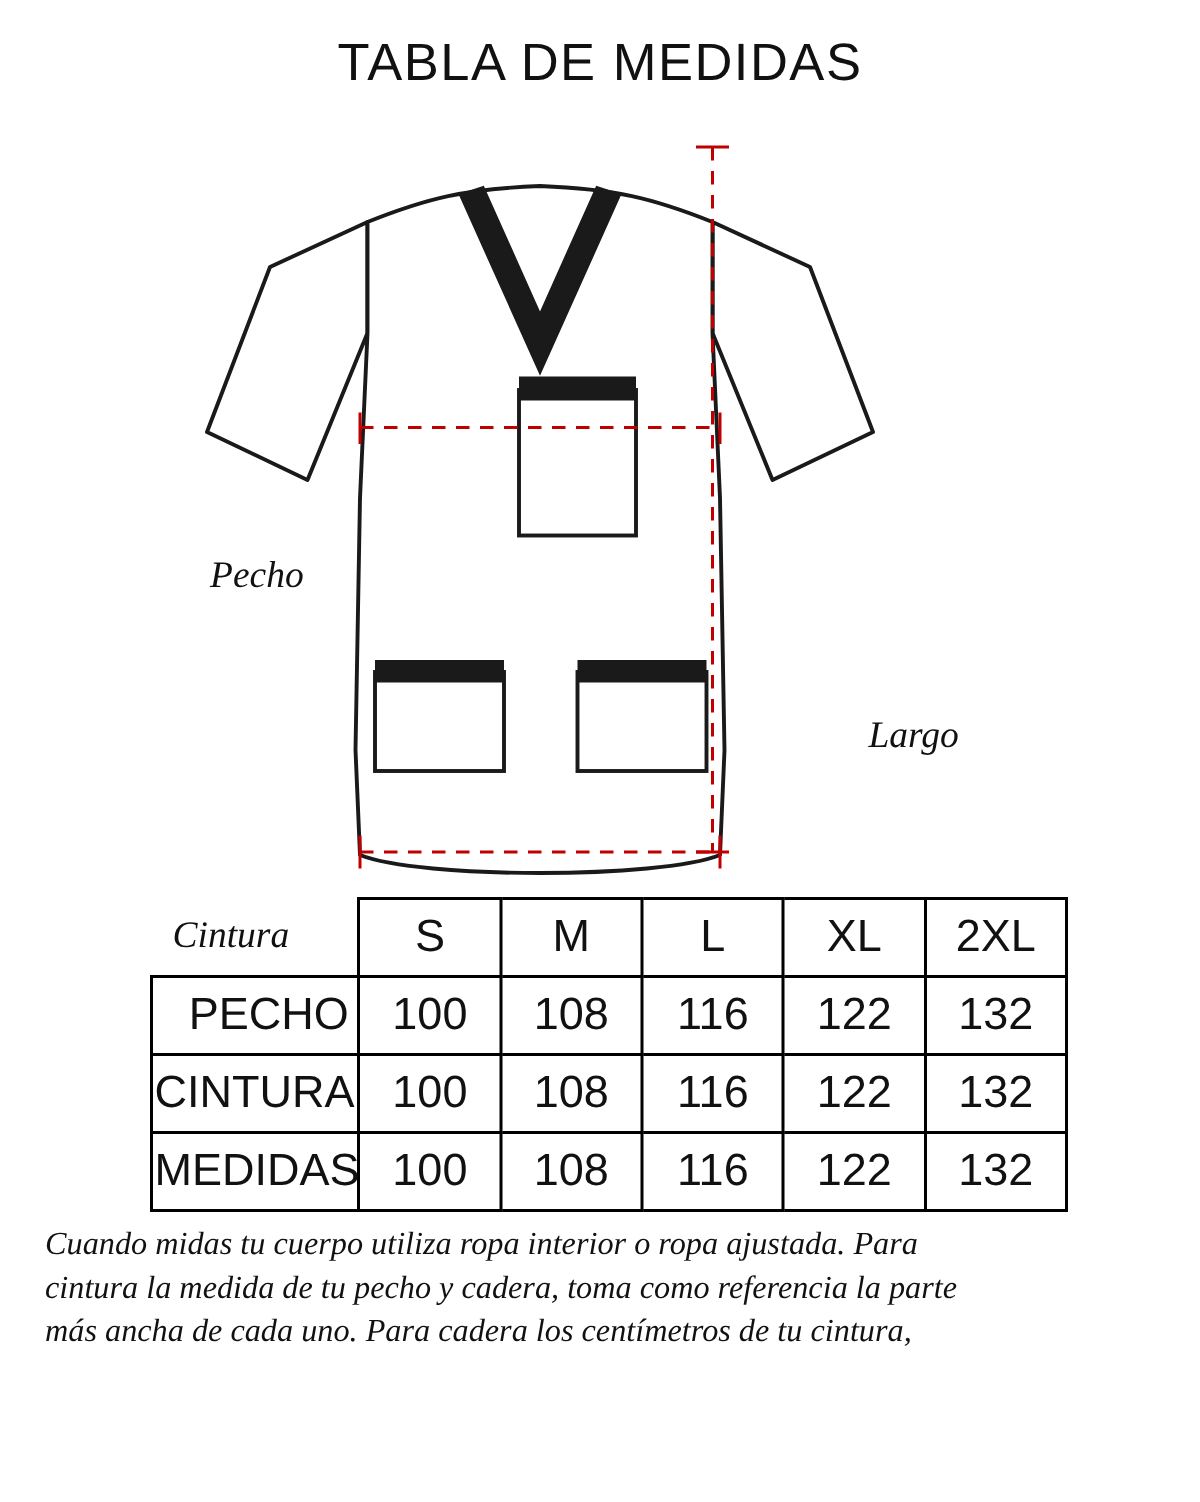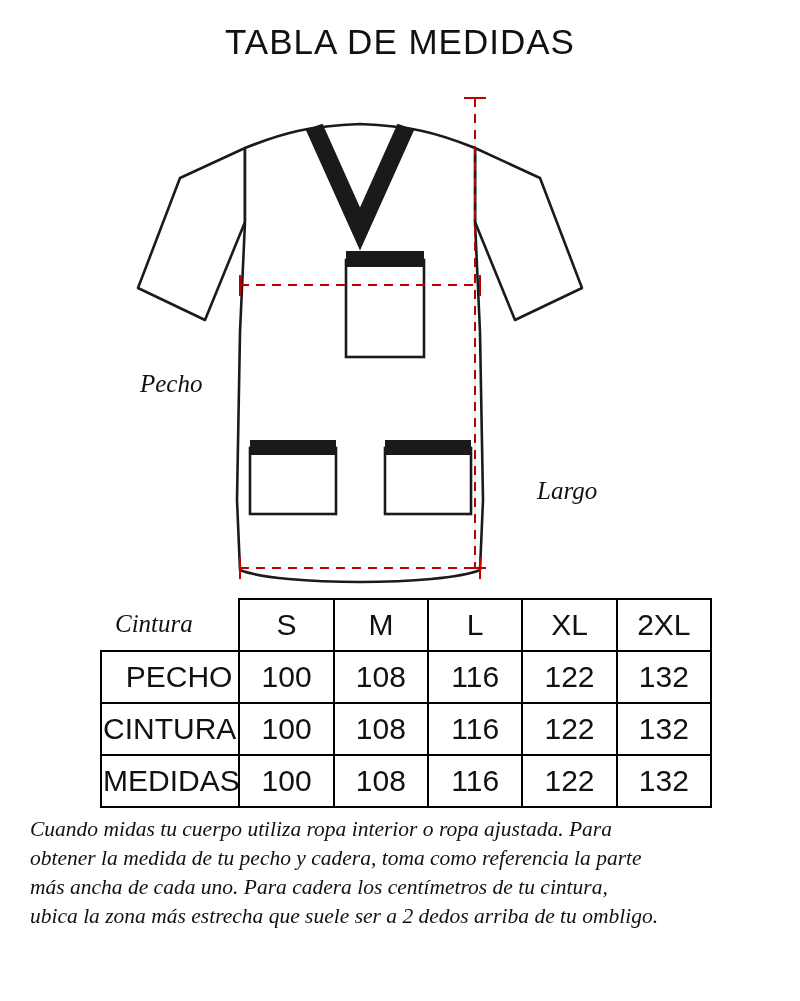--- a/index.html
+++ b/index.html
@@ -35,21 +35,21 @@
   }
   .diagram-label {
     position: absolute;
     font-family: "Liberation Serif", serif;
     font-style: italic;
     font-size: 25px;
     color: #111;
     white-space: nowrap;
   }
   #label-pecho  { left: 80px;  top: 300px; }
-  #label-largo  { left: 477px; top: 407px; }
+  #label-largo  { left: 519px; top: 407px; }
   #label-cintura{ left: 55px;  top: 540px; }
 
   #table-wrap {
     position: absolute;
     top: 598px;
     left: 100px;
     width: 612px;
   }
   #table-wrap table {
     border-collapse: collapse;
@@ -183,16 +183,15 @@
         <td>116</td>
         <td>122</td>
         <td>132</td>
       </tr>
     </tbody>
   </table>
 </div>
 
 <div id="notes">
   <p>Cuando midas tu cuerpo utiliza ropa interior o ropa ajustada. Para</p>
-  <p>obtener la medida de tu pecho y cadera, toma como referencia la parte</p>
+  <p>cintura la medida de tu pecho y cadera, toma como referencia la parte</p>
   <p>más ancha de cada uno. Para cadera los centímetros de tu cintura,</p>
-  <p>ubica la zona más estrecha que suele ser a 2 dedos arriba de tu ombligo.</p>
 </div>
 
 </body></html>

